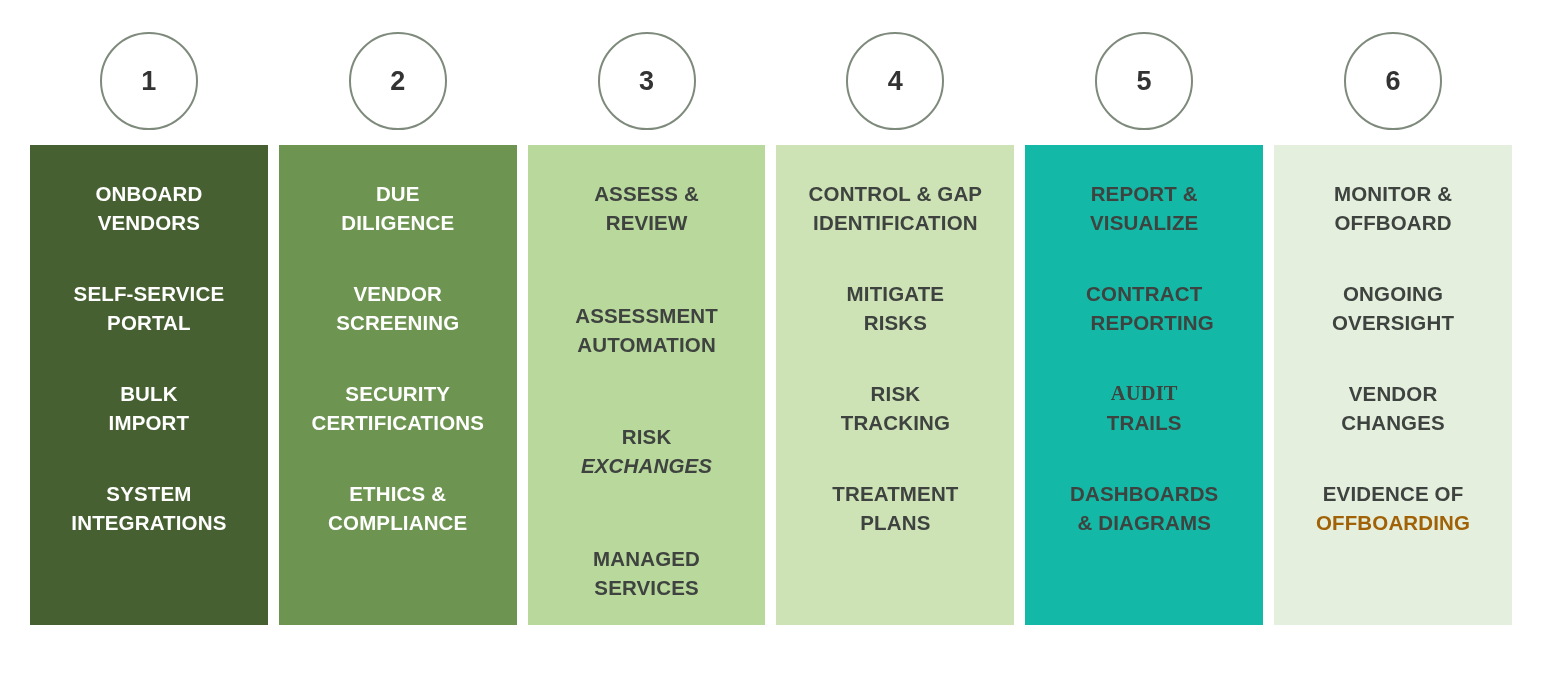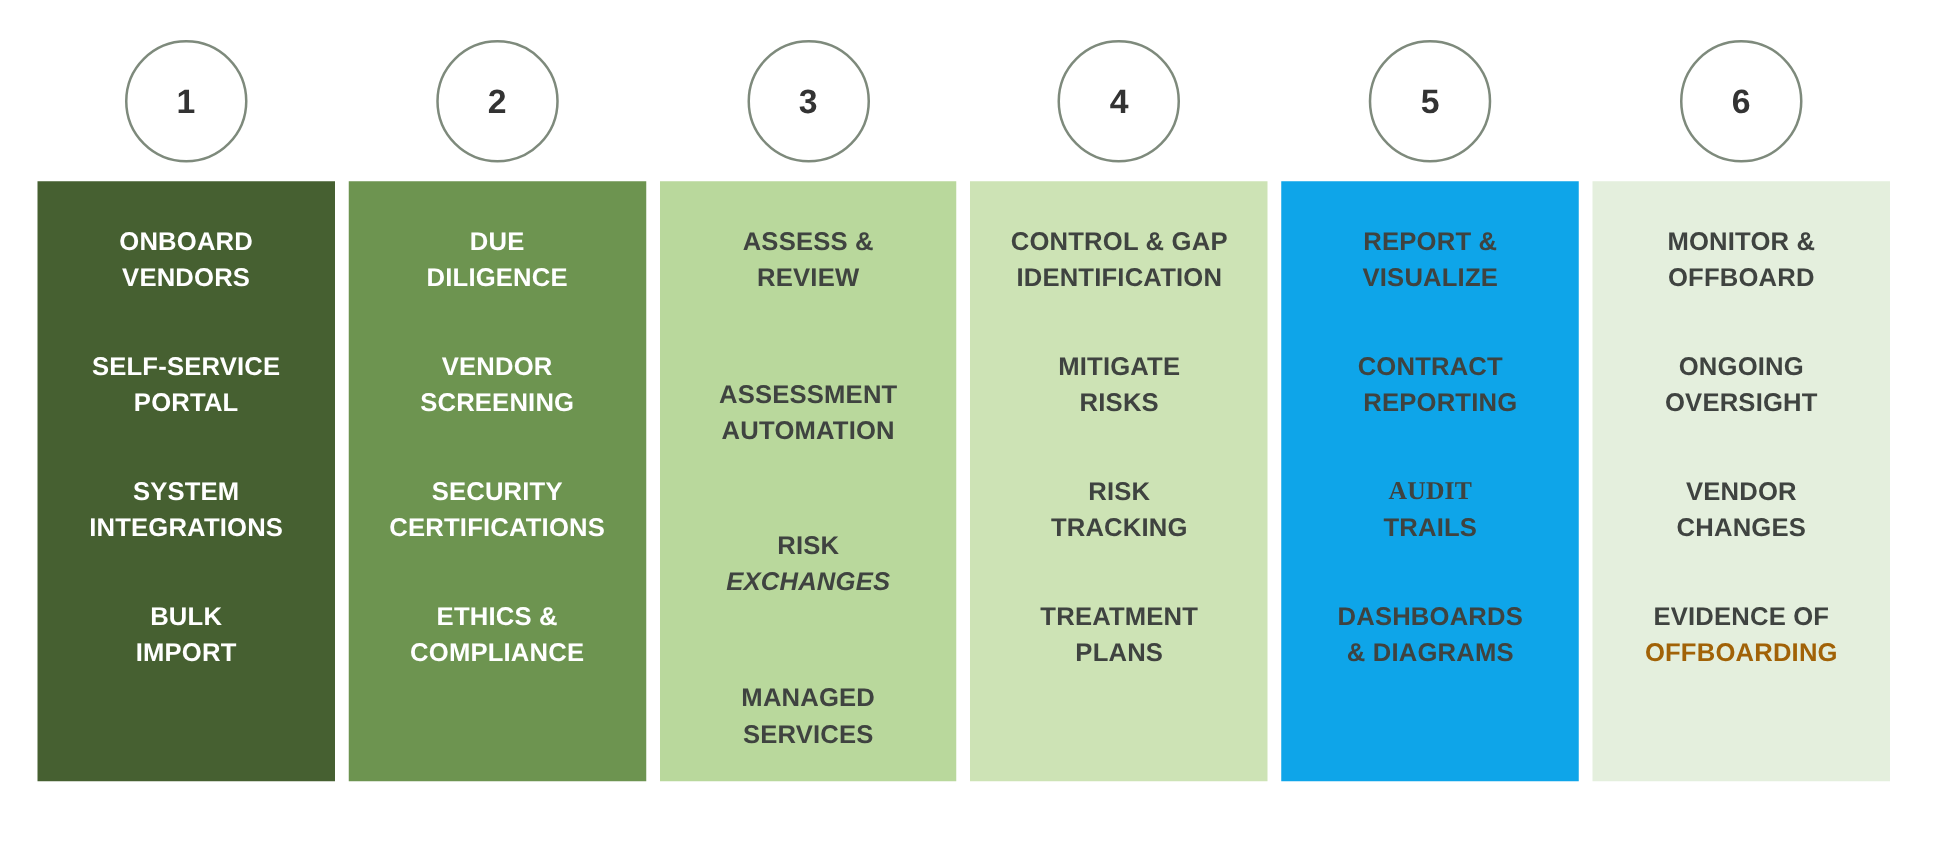--- a/index.html
+++ b/index.html
@@ -140,27 +140,27 @@
     <div class="column light-text" style="background-color: rgb(70, 96, 49);">
       <div class="cell">
         <div class="cell-line" style="color: rgb(255, 255, 255);">ONBOARD</div>
         <div class="cell-line" style="color: rgb(255, 255, 255);">VENDORS</div>
       </div>
       <div class="cell">
         <div class="cell-line" style="color: rgb(255, 255, 255);">SELF-SERVICE</div>
         <div class="cell-line" style="color: rgb(255, 255, 255);">PORTAL</div>
       </div>
       <div class="cell">
+        <div class="cell-line" style="color: rgb(255, 255, 255);">BULK</div>
+        <div class="cell-line" style="color: rgb(255, 255, 255);">IMPORT</div>
+      </div>
+      <div class="cell">
         <div class="cell-line" style="color: rgb(255, 255, 255);">SYSTEM</div>
         <div class="cell-line" style="color: rgb(255, 255, 255);">INTEGRATIONS</div>
       </div>
-      <div class="cell">
-        <div class="cell-line" style="color: rgb(255, 255, 255);">BULK</div>
-        <div class="cell-line" style="color: rgb(255, 255, 255);">IMPORT</div>
-      </div>
     </div>
 
     <div class="column light-text" style="background-color: rgb(109, 148, 80);">
       <div class="cell">
         <div class="cell-line" style="color: rgb(255, 255, 255);">DUE</div>
         <div class="cell-line" style="color: rgb(255, 255, 255);">DILIGENCE</div>
       </div>
       <div class="cell">
         <div class="cell-line" style="color: rgb(255, 255, 255);">VENDOR</div>
         <div class="cell-line" style="color: rgb(255, 255, 255);">SCREENING</div>
@@ -206,21 +206,21 @@
       <div class="cell">
         <div class="cell-line" style="color: rgb(63, 67, 64);">RISK</div>
         <div class="cell-line" style="color: rgb(63, 67, 64);">TRACKING</div>
       </div>
       <div class="cell">
         <div class="cell-line" style="color: rgb(63, 67, 64);">TREATMENT</div>
         <div class="cell-line" style="color: rgb(63, 67, 64);">PLANS</div>
       </div>
     </div>
 
-    <div class="column dark-text" style="background-color: #0ea5e9; align-items: center;">
+    <div class="column dark-text" style="background-color: #14b8a6; align-items: center;">
       <div class="cell">
         <div class="cell-line" style="color: rgb(63, 67, 64);">REPORT &amp;</div>
         <div class="cell-line" style="color: rgb(63, 67, 64);">VISUALIZE</div>
       </div>
       <div class="cell">
         <div class="cell-line" style="color: rgb(63, 67, 64);">CONTRACT</div>
         <div class="cell-line" style="color: rgb(63, 67, 64); padding-left: 16px;">REPORTING</div>
       </div>
       <div class="cell">
         <div class="cell-line" style="color: rgb(63, 67, 64); font-family: Liberation Serif, serif;">AUDIT</div>

